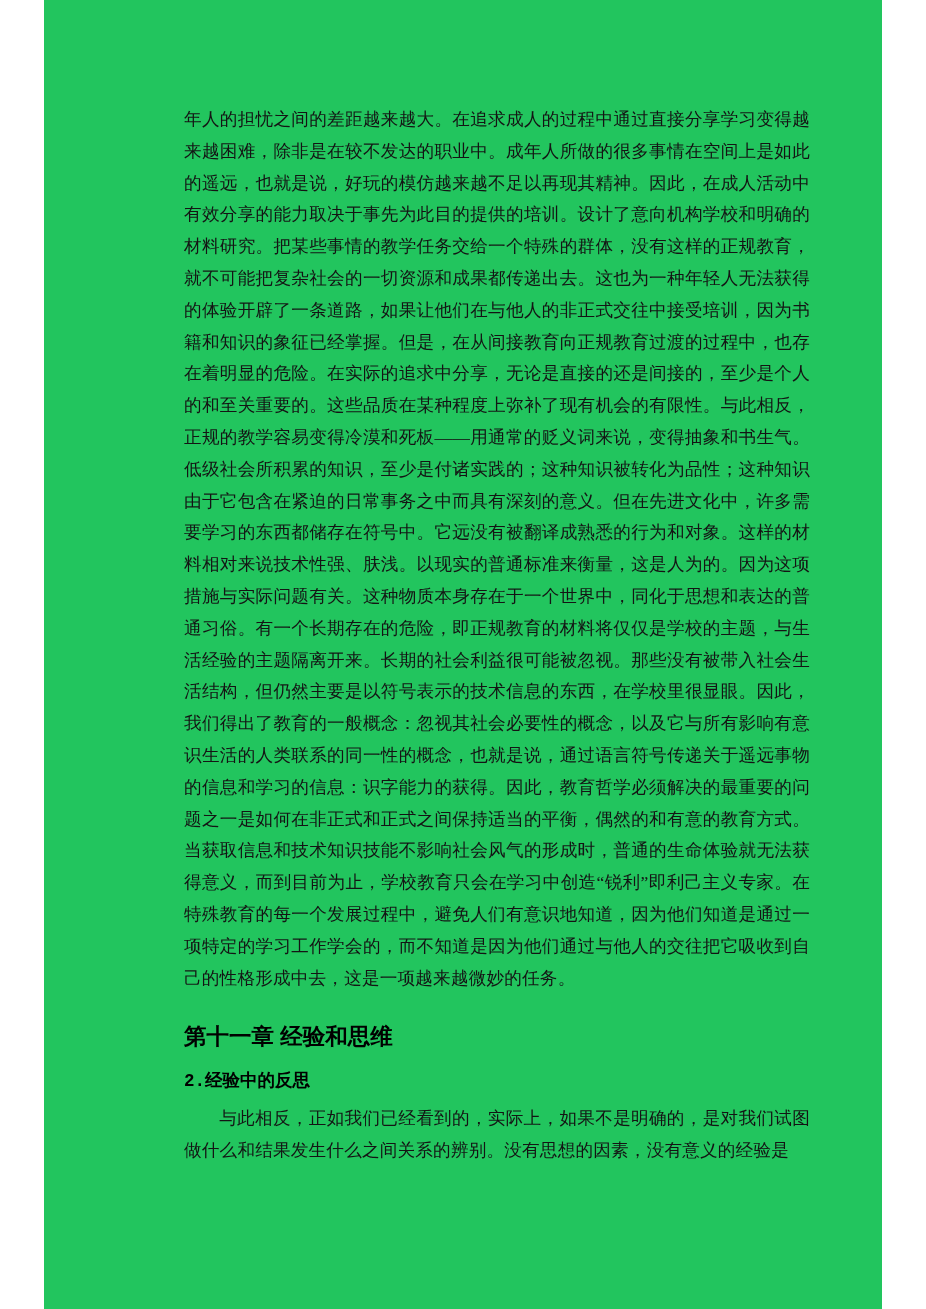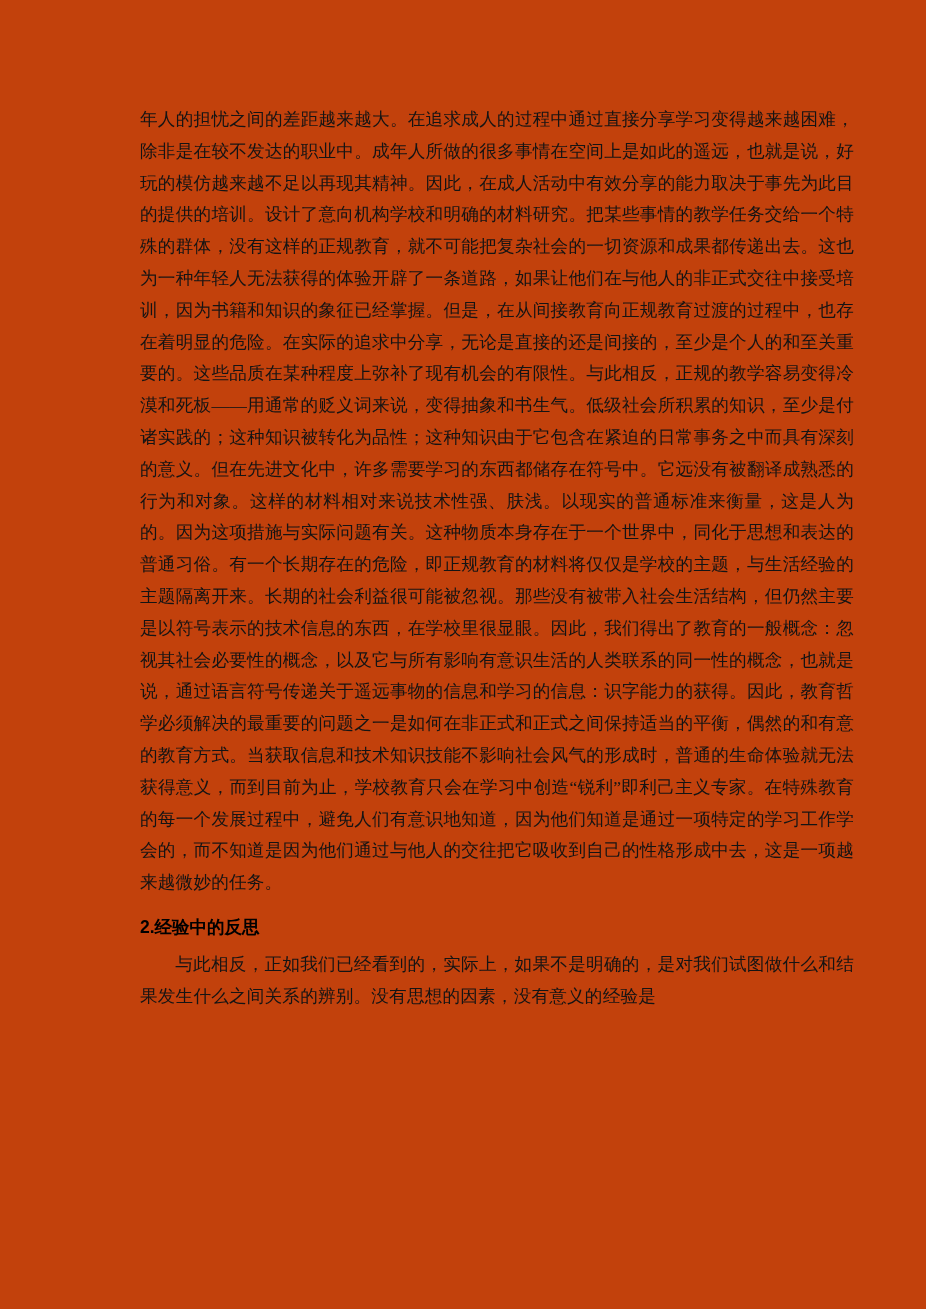--- a/index.html
+++ b/index.html
@@ -3,24 +3,24 @@
 <meta charset="utf-8">
 <style>
   * { box-sizing: border-box; }
   html, body {
     margin: 0;
     padding: 0;
     background: #ffffff;
   }
   .page {
     position: relative;
-    width: 926px;
+    width: 838px;
     height: 1309px;
     margin: 0 auto;
-    background: #c2410c;
+    background: #22c55e;
     padding: 104px 72px 40px 140px;
     font-family: "Liberation Serif", "DejaVu Serif", serif;
     color: #141414;
     overflow: hidden;
   }
   .body-text {
     margin: 0;
     font-size: 17.6px;
     line-height: 31.8px;
     text-align: justify;
@@ -37,26 +37,27 @@
     font-weight: bold;
     color: #000000;
     font-family: "Liberation Sans", "DejaVu Sans", sans-serif;
   }
   .section-heading {
     margin: 15px 0 0 0;
     font-size: 17.5px;
     line-height: 26px;
     font-weight: bold;
     color: #000000;
-    font-family: Liberation Sans, sans-serif;
+    font-family: Liberation Mono, monospace;
   }
 </style>
 </head>
 <body>
 
 <div class="page">
   <p class="body-text">年人的担忧之间的差距越来越大。在追求成人的过程中通过直接分享学习变得越来越困难，除非是在较不发达的职业中。成年人所做的很多事情在空间上是如此的遥远，也就是说，好玩的模仿越来越不足以再现其精神。因此，在成人活动中有效分享的能力取决于事先为此目的提供的培训。设计了意向机构学校和明确的材料研究。把某些事情的教学任务交给一个特殊的群体，没有这样的正规教育，就不可能把复杂社会的一切资源和成果都传递出去。这也为一种年轻人无法获得的体验开辟了一条道路，如果让他们在与他人的非正式交往中接受培训，因为书籍和知识的象征已经掌握。但是，在从间接教育向正规教育过渡的过程中，也存在着明显的危险。在实际的追求中分享，无论是直接的还是间接的，至少是个人的和至关重要的。这些品质在某种程度上弥补了现有机会的有限性。与此相反，正规的教学容易变得冷漠和死板——用通常的贬义词来说，变得抽象和书生气。低级社会所积累的知识，至少是付诸实践的；这种知识被转化为品性；这种知识由于它包含在紧迫的日常事务之中而具有深刻的意义。但在先进文化中，许多需要学习的东西都储存在符号中。它远没有被翻译成熟悉的行为和对象。这样的材料相对来说技术性强、肤浅。以现实的普通标准来衡量，这是人为的。因为这项措施与实际问题有关。这种物质本身存在于一个世界中，同化于思想和表达的普通习俗。有一个长期存在的危险，即正规教育的材料将仅仅是学校的主题，与生活经验的主题隔离开来。长期的社会利益很可能被忽视。那些没有被带入社会生活结构，但仍然主要是以符号表示的技术信息的东西，在学校里很显眼。因此，我们得出了教育的一般概念：忽视其社会必要性的概念，以及它与所有影响有意识生活的人类联系的同一性的概念，也就是说，通过语言符号传递关于遥远事物的信息和学习的信息：识字能力的获得。因此，教育哲学必须解决的最重要的问题之一是如何在非正式和正式之间保持适当的平衡，偶然的和有意的教育方式。当获取信息和技术知识技能不影响社会风气的形成时，普通的生命体验就无法获得意义，而到目前为止，学校教育只会在学习中创造“锐利”即利己主义专家。在特殊教育的每一个发展过程中，避免人们有意识地知道，因为他们知道是通过一项特定的学习工作学会的，而不知道是因为他们通过与他人的交往把它吸收到自己的性格形成中去，这是一项越来越微妙的任务。</p>
 
+  <h1 class="chapter-heading">第十一章 经验和思维</h1>
 
   <h2 class="section-heading">2.经验中的反思</h2>
 
   <p class="body-text indented">与此相反，正如我们已经看到的，实际上，如果不是明确的，是对我们试图做什么和结果发生什么之间关系的辨别。没有思想的因素，没有意义的经验是</p>
 </div>
 
 </body></html>

